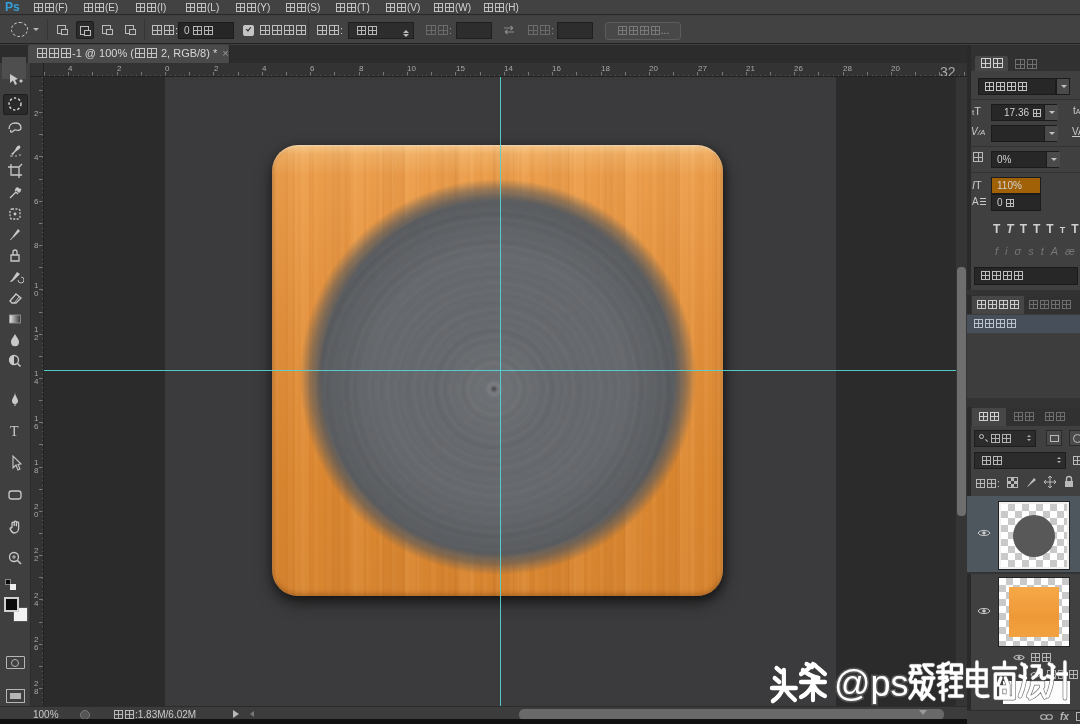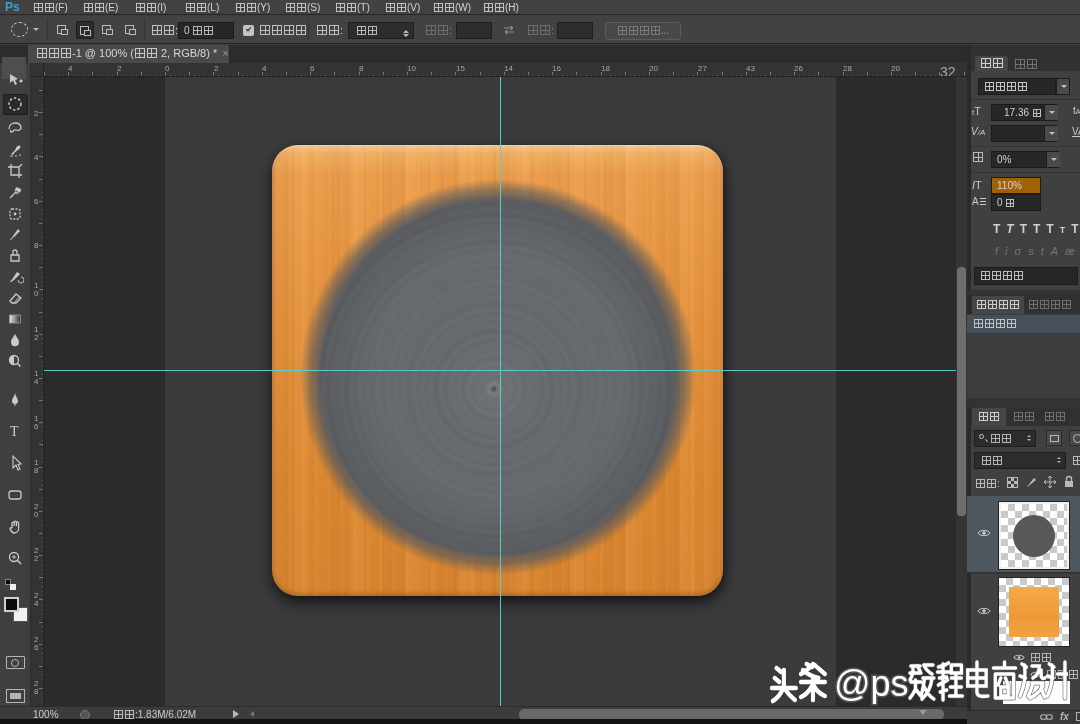--- a/index.html
+++ b/index.html
@@ -173,21 +173,21 @@
     <div class="a" style="left:218px;top:1px;font-size:8px;color:#a8a8a8">4</div>
     <div class="a" style="left:266px;top:1px;font-size:8px;color:#a8a8a8">6</div>
     <div class="a" style="left:315px;top:1px;font-size:8px;color:#a8a8a8">8</div>
     <div class="a" style="left:363px;top:1px;font-size:8px;color:#a8a8a8">10</div>
     <div class="a" style="left:412px;top:1px;font-size:8px;color:#a8a8a8">15</div>
     <div class="a" style="left:460px;top:1px;font-size:8px;color:#a8a8a8">14</div>
     <div class="a" style="left:508px;top:1px;font-size:8px;color:#a8a8a8">16</div>
     <div class="a" style="left:557px;top:1px;font-size:8px;color:#a8a8a8">18</div>
     <div class="a" style="left:605px;top:1px;font-size:8px;color:#a8a8a8">20</div>
     <div class="a" style="left:654px;top:1px;font-size:8px;color:#a8a8a8">27</div>
-    <div class="a" style="left:702px;top:1px;font-size:8px;color:#a8a8a8">43</div>
+    <div class="a" style="left:702px;top:1px;font-size:8px;color:#a8a8a8">21</div>
     <div class="a" style="left:750px;top:1px;font-size:8px;color:#a8a8a8">26</div>
     <div class="a" style="left:799px;top:1px;font-size:8px;color:#a8a8a8">28</div>
     <div class="a" style="left:847px;top:1px;font-size:8px;color:#a8a8a8">20</div>
     <div class="a" style="left:896px;top:1px;font-size:14px;color:#a8a8a8">32</div>
 </div>
 
 <div class="a" style="left:31px;top:77px;width:13px;height:629px;background:#333;border-right:1px solid #222;overflow:hidden">
  <div class="a" style="left:8px;top:13.4px;width:5px;height:100%;background:repeating-linear-gradient(180deg,#777 0 1px,transparent 1px 22.15px)"></div>
  <div class="a" style="left:10.5px;top:0;width:2.5px;height:100%;background:repeating-linear-gradient(180deg,#5a5a5a 0 1px,transparent 1px 4.43px)"></div>
  <div class="a" style="left:3px;top:32px;font-size:8px;color:#a8a8a8">2</div>

